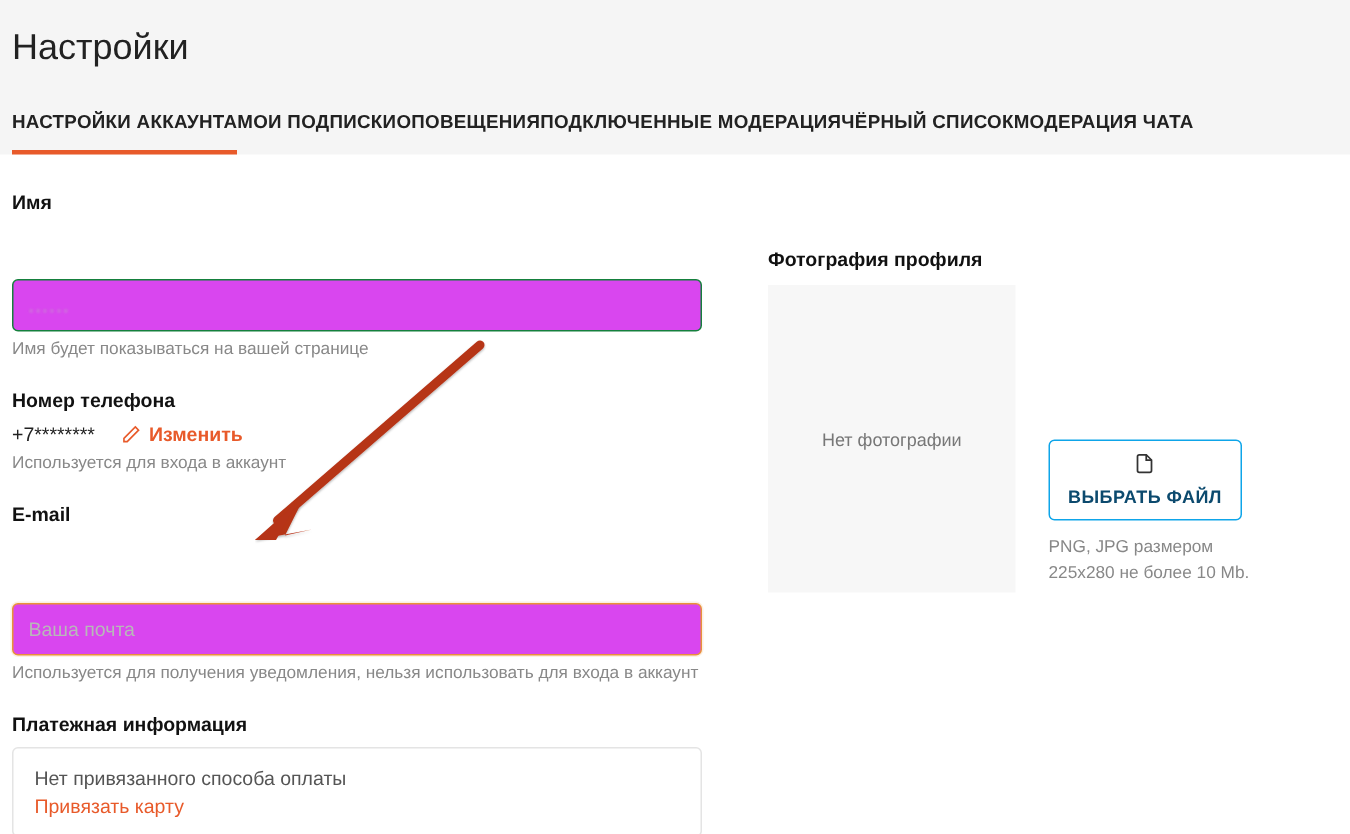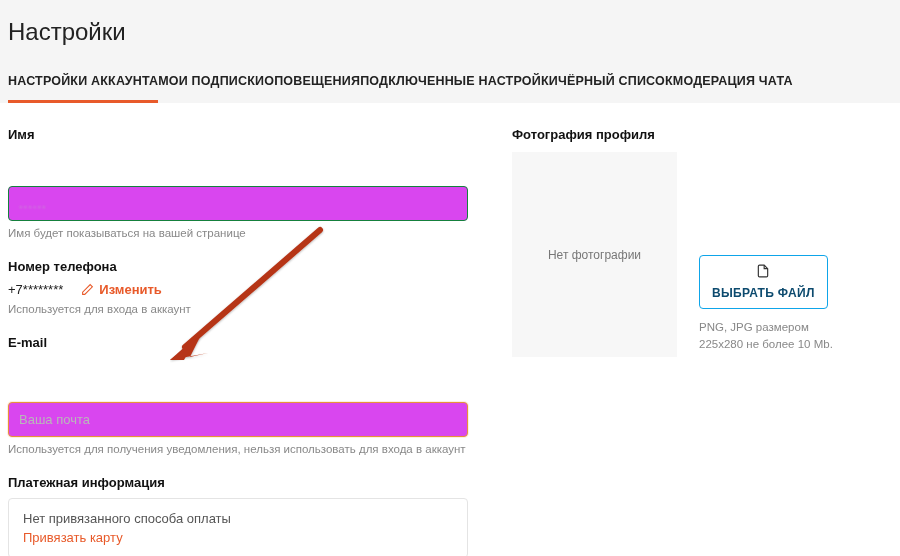--- a/index.html
+++ b/index.html
@@ -116,20 +116,21 @@
     cursor: pointer;
     display: inline-block;
     font-weight: bold;
   }
 
   .photo-label {
     font-size: 13px;
     font-weight: 600;
     margin-bottom: 10px;
     display: block;
+    margin-top: 38px;
   }
   .photo-area {
     display: flex;
     align-items: flex-end;
     gap: 22px;
   }
   .photo-placeholder {
     width: 165px;
     height: 205px;
     background: #f7f7f7;
@@ -175,21 +176,21 @@
 <body>
 
 <div class="header-bar">
   <h1>Настройки</h1>
 </div>
 
 <div class="tabs">
   <div class="tab active">НАСТРОЙКИ АККАУНТА</div>
   <div class="tab">МОИ ПОДПИСКИ</div>
   <div class="tab">ОПОВЕЩЕНИЯ</div>
-  <div class="tab">ПОДКЛЮЧЕННЫЕ НАСТРОЙКИ</div>
+  <div class="tab">ПОДКЛЮЧЕННЫЕ МОДЕРАЦИЯ</div>
   <div class="tab">ЧЁРНЫЙ СПИСОК</div>
   <div class="tab">МОДЕРАЦИЯ ЧАТА</div>
 </div>
 
 <div class="main">
 
   <div class="left-col">
 
     <div class="field-group">
       <label class="field-label">Имя</label>

